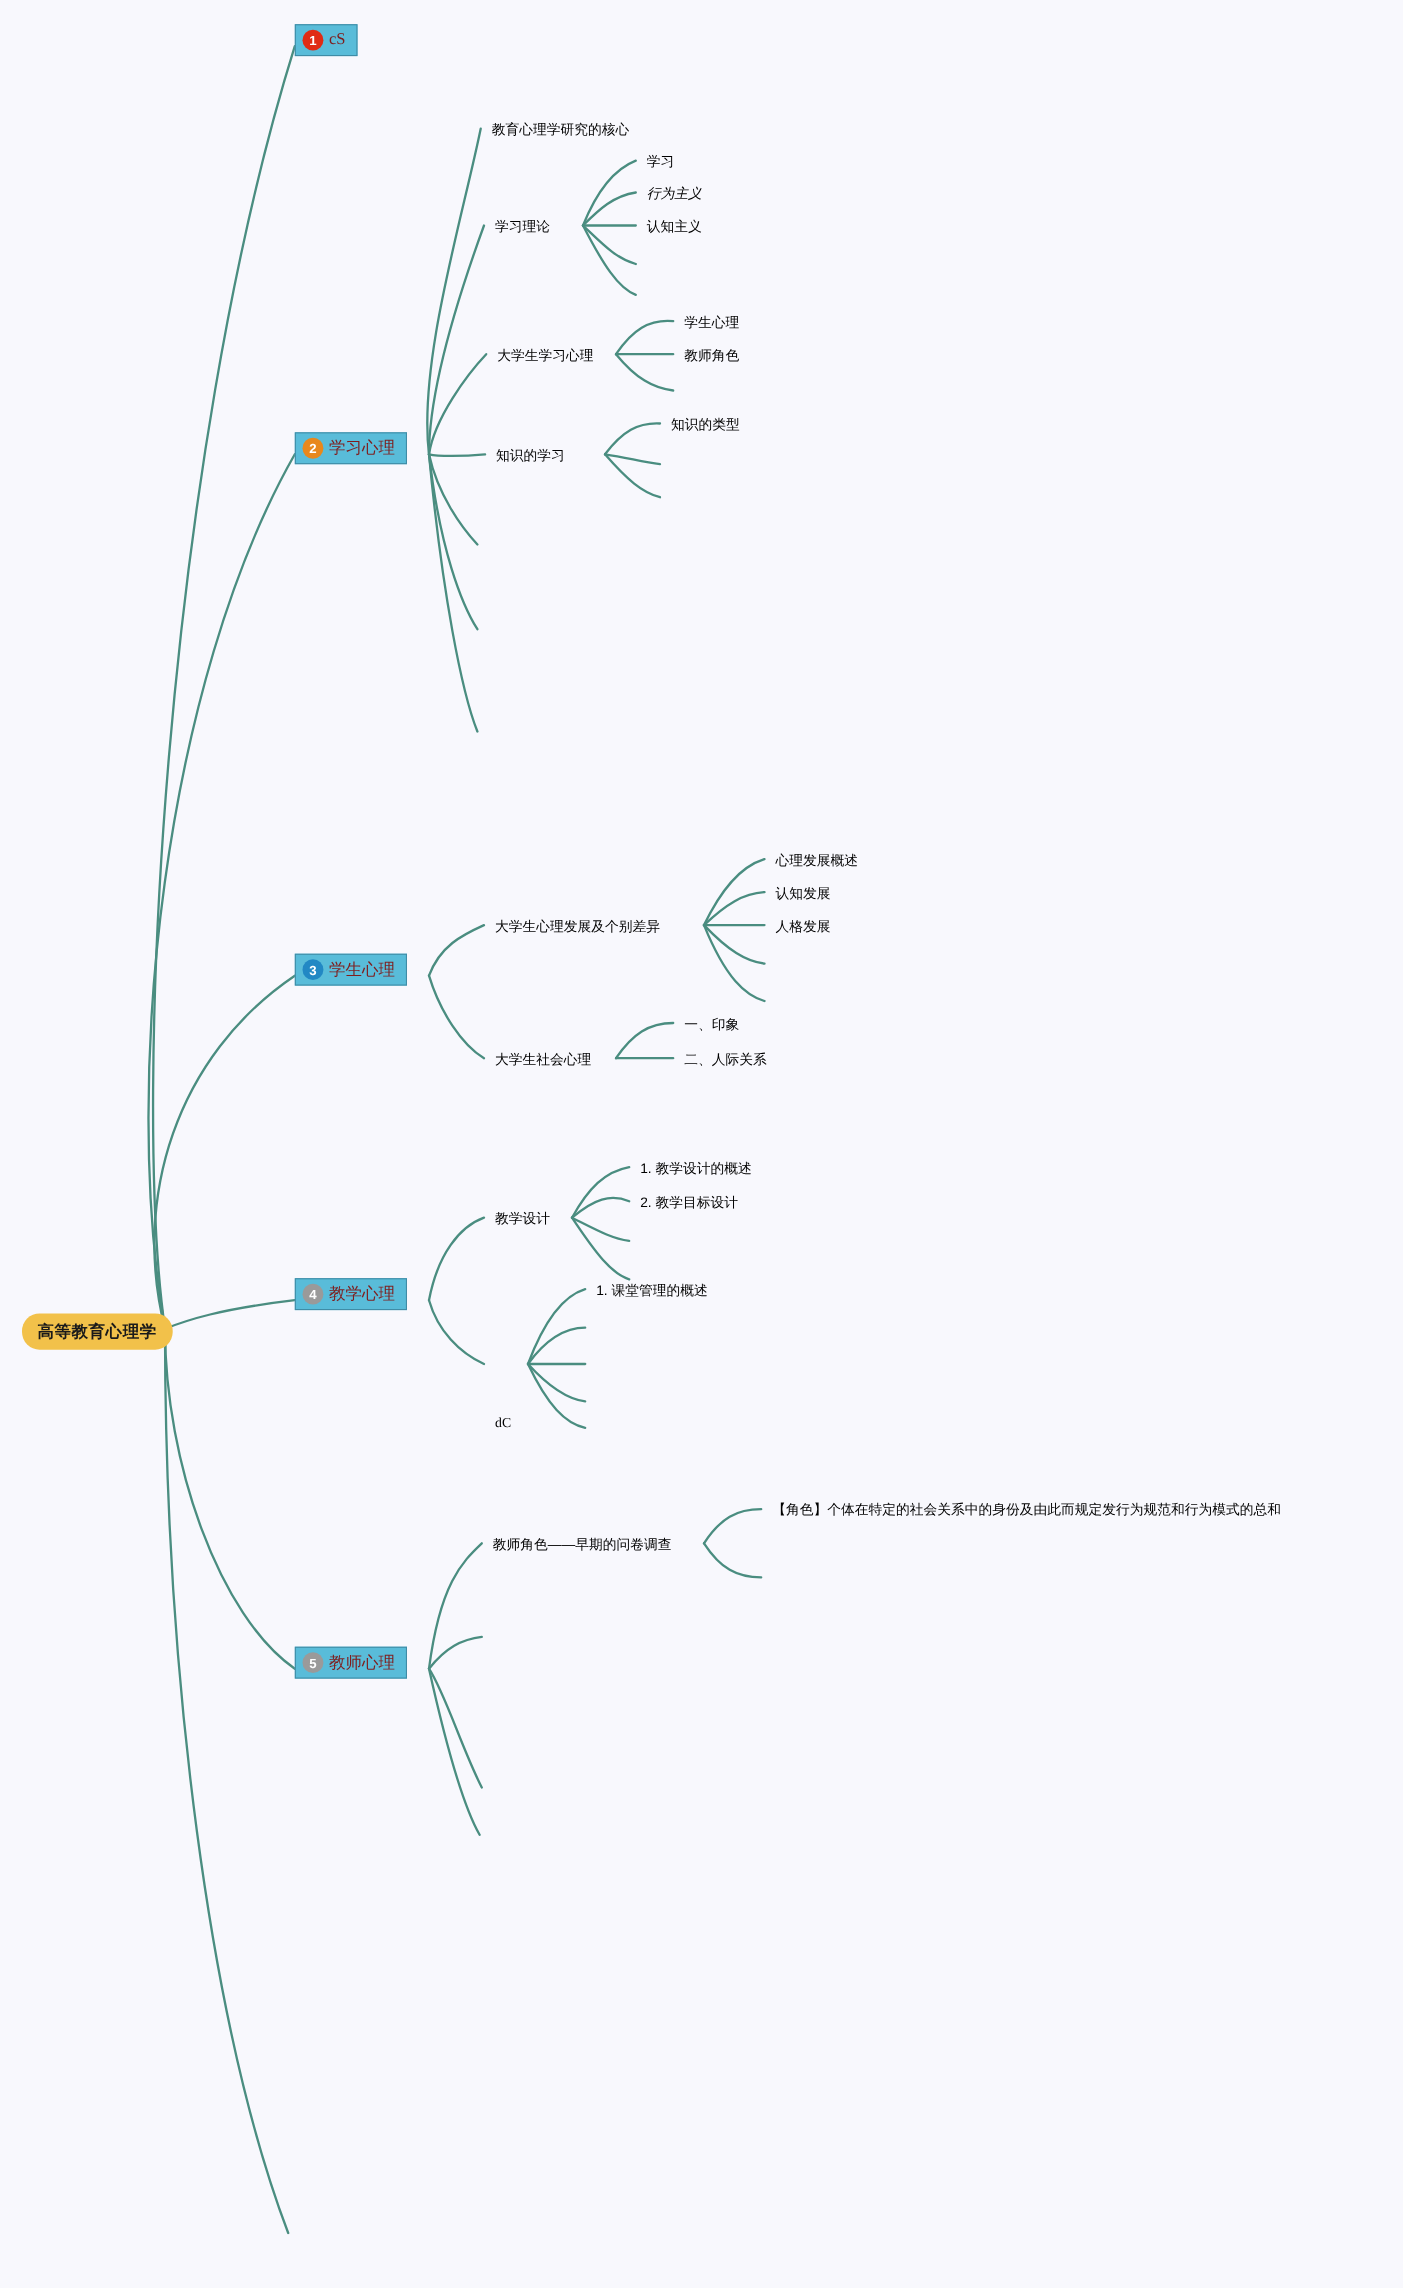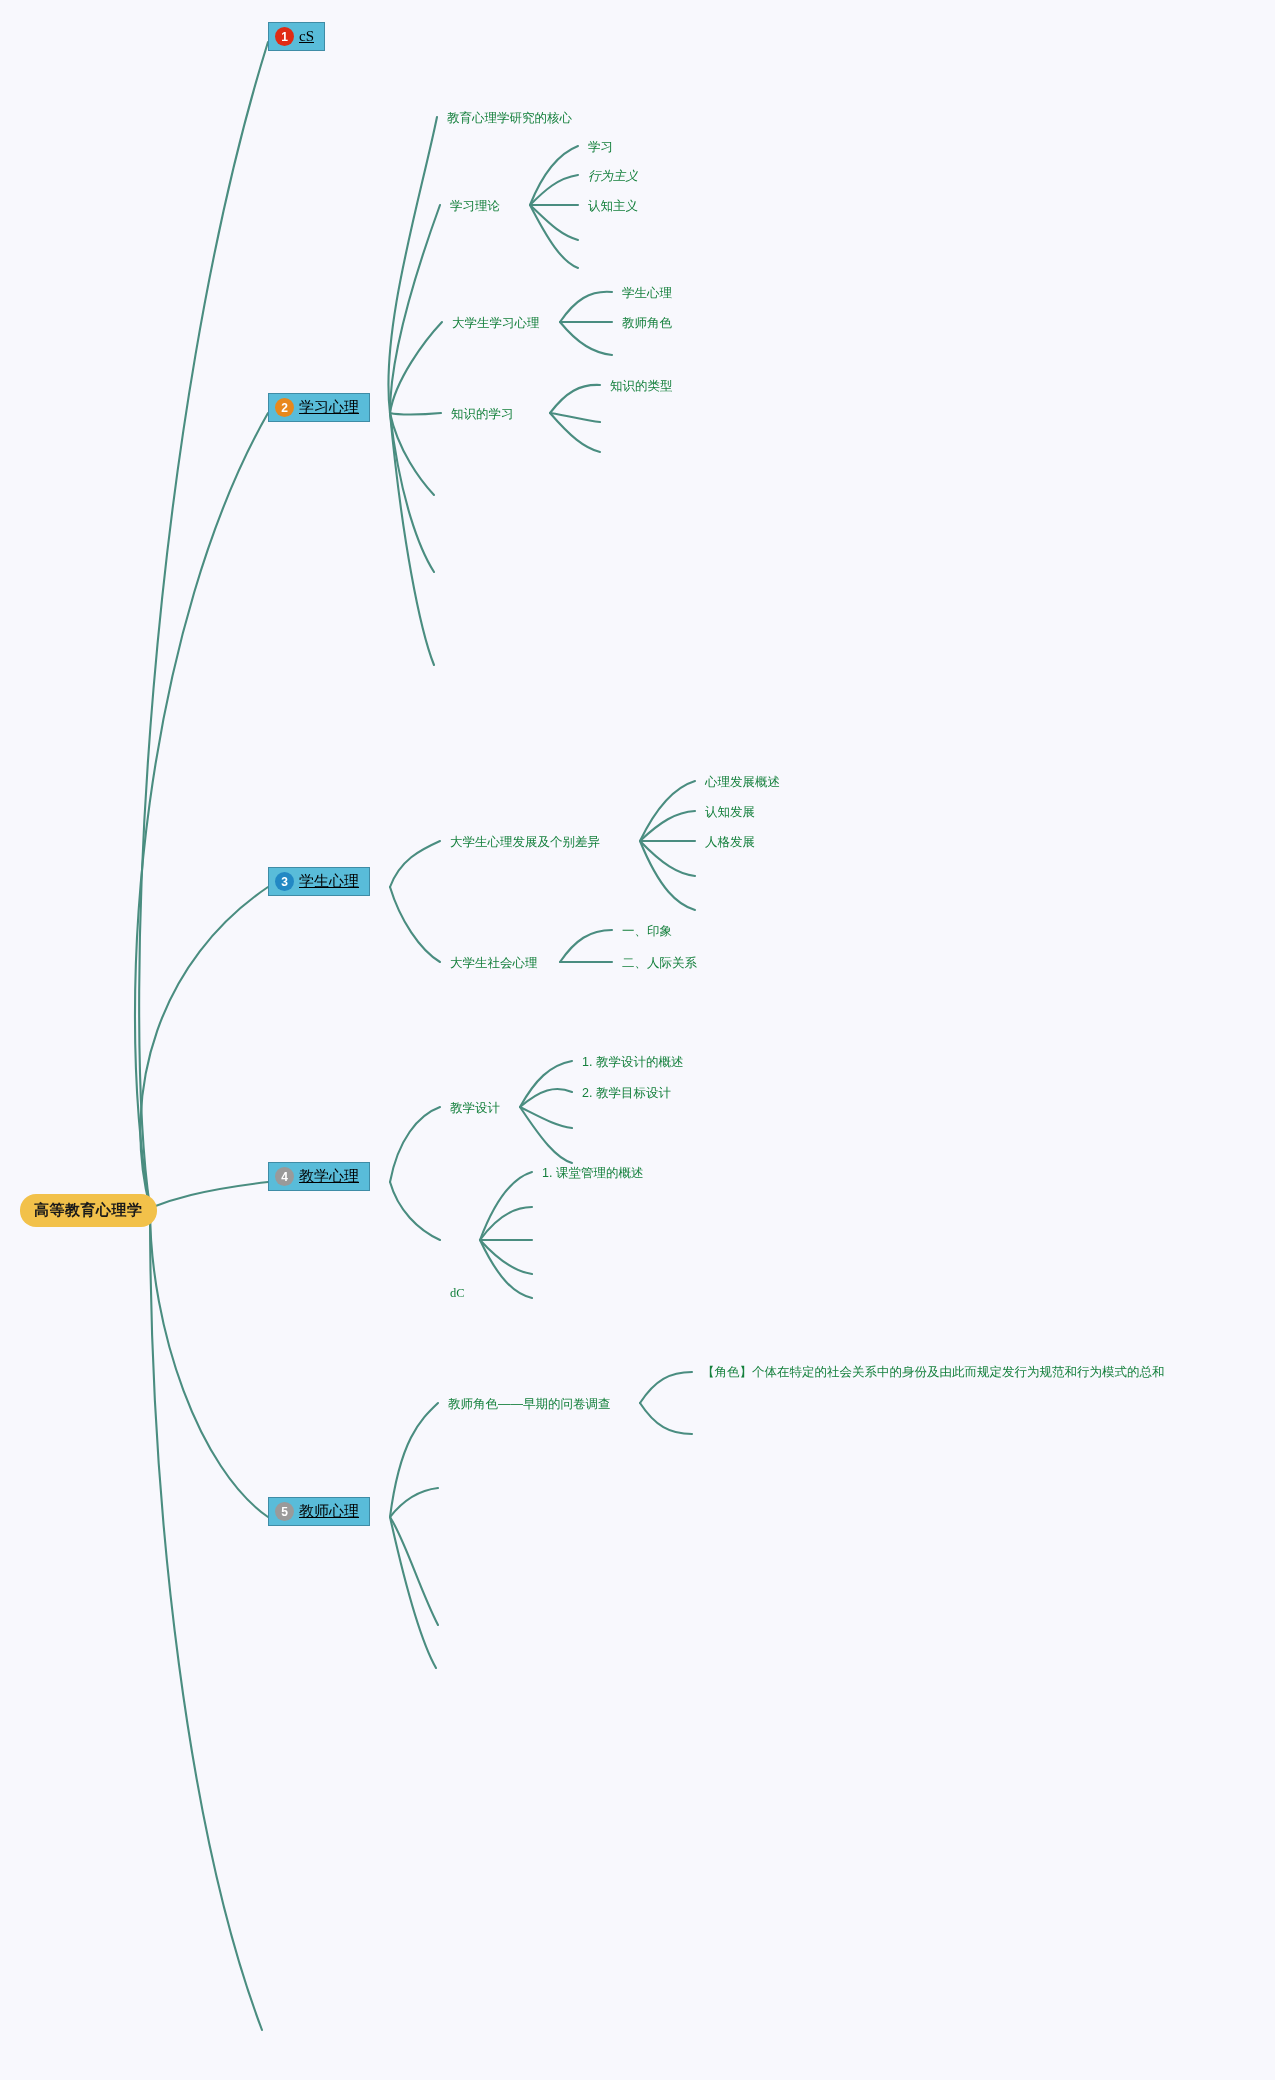--- a/index.html
+++ b/index.html
@@ -40,29 +40,29 @@
     white-space:nowrap;
     box-sizing:border-box;
   }
   .chapter-badge{
     width:19px;height:19px;border-radius:50%;
     display:flex;align-items:center;justify-content:center;
     font-size:12px;color:#fff;font-weight:bold;line-height:1;
     flex:0 0 auto;
   }
   .chapter-label{
-    font-size:15px;color:#000000;font-weight:500;text-decoration:underline;
+    font-size:15px;color:#7f1d1d;font-weight:500;
   }
   .chapter-label.latin{font-family:"Liberation Serif","DejaVu Serif",serif;font-size:15px;}
 
   
   .text-node{
     position:absolute;
     font-size:12.5px;
-    color:#15803d;
+    color:#000000;
     white-space:nowrap;
     line-height:1.45;
   }
   .text-node.wrap{white-space:normal;line-height:1.55;}
   .text-node.latin{font-family:"Liberation Serif","DejaVu Serif",serif;}
 </style>
 </head>
 <body>
 
 <div id="canvas">

